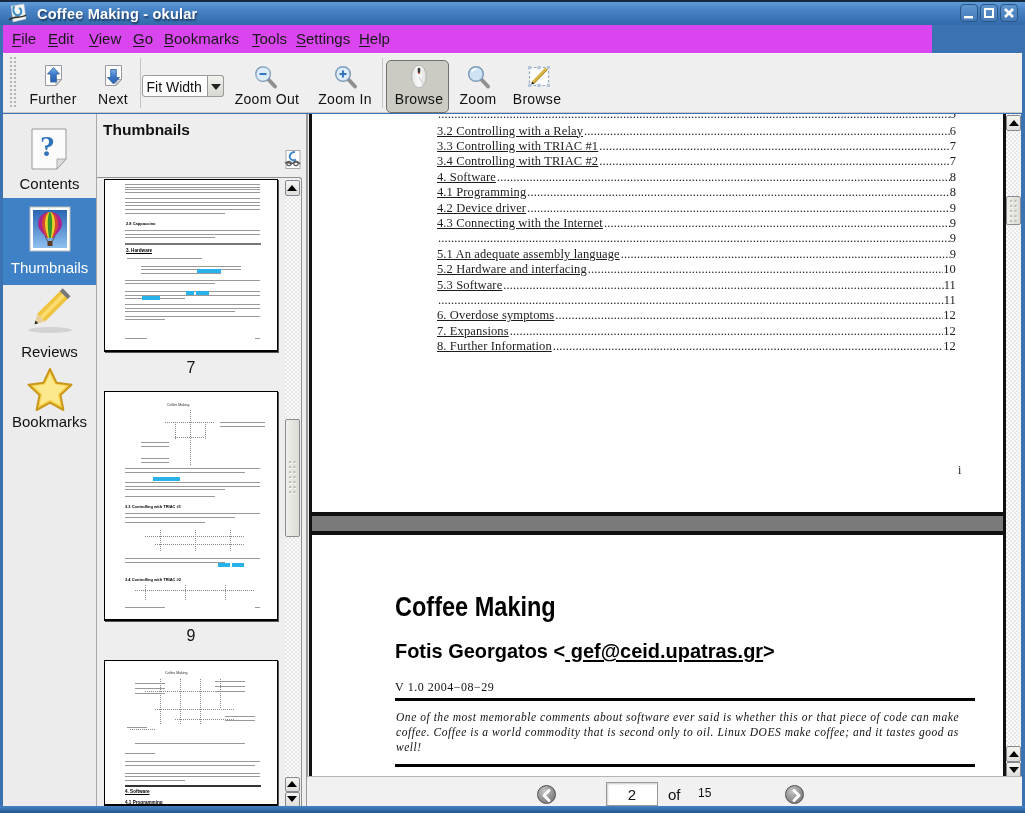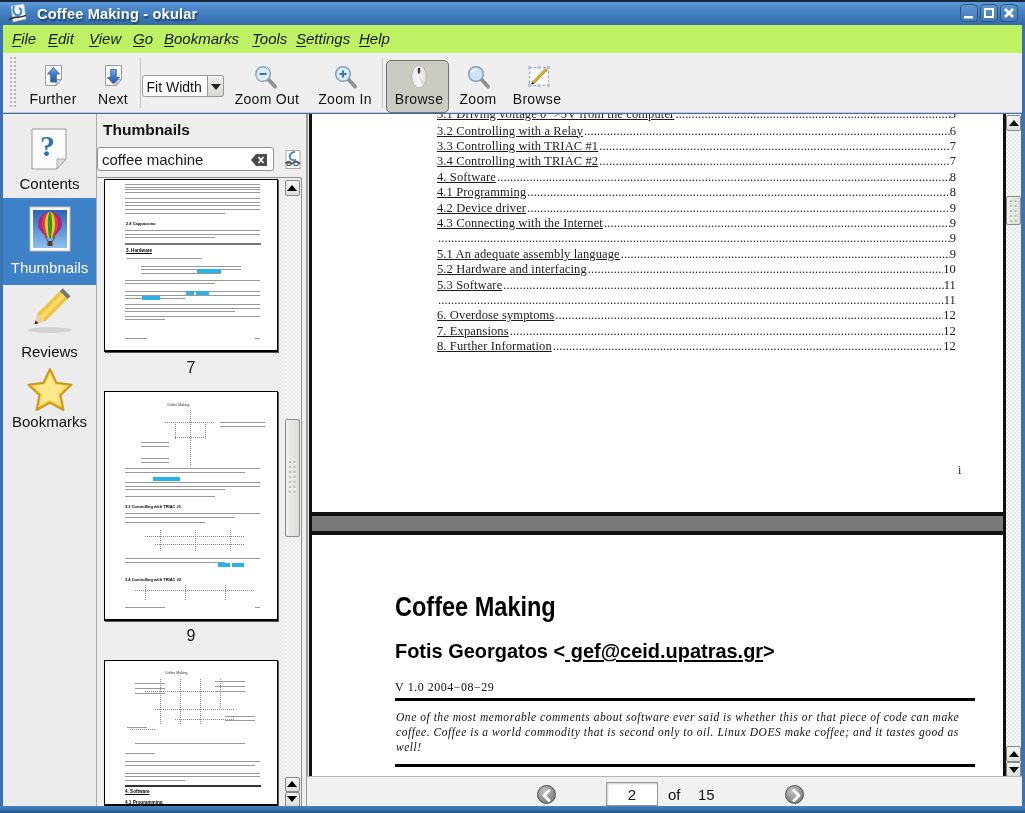--- a/index.html
+++ b/index.html
@@ -11,21 +11,21 @@
 #titlebar { left:0; top:0; width:1025px; height:25px;
   background:linear-gradient(#609bd9,#4a86c7 30%,#3a74b5 75%,#326aab);
   border-top:2px solid #16293e; }
 #titletext { left:37px; top:5px; color:#fff; font-weight:bold; font-size:15.5px; transform:scaleX(0.94); transform-origin:left;
   text-shadow:1px 2px 2px rgba(0,0,20,0.55); letter-spacing:0.2px;}
 .tbtn { top:4px; width:18px; height:18px; border-radius:4px;
   background:linear-gradient(#5e96d0,#4479b7); border:1px solid #2c5785; }
 .tbtn svg { display:block; }
 
 
-#menubar { left:3px; top:25px; width:1019px; height:28px; background:#bef264;font-style:italic; }
+#menubar { left:3px; top:25px; width:929px; height:28px; background:#d946ef; }
 #menubar span { position:absolute; top:5px; font-size:15px; color:#1a1a1a; }
 #menubar u { text-decoration:underline; text-underline-offset:2px; }
 
 
 #toolbar { left:3px; top:53px; width:1019px; height:60px; background:#efefef;
   border-bottom:1px solid #c9c9c9; border-top:1px solid #f8f8f8;}
 .grip { left:7px; top:3px; width:6px; height:52px;
   background-image:radial-gradient(circle at 1px 1px,#b5b5b5 1px, transparent 1.2px);
   background-size:4px 4px; }
 .tlabel { position:absolute; font-size:14px; color:#111; top:37px; text-align:center; letter-spacing:0.3px; }
@@ -255,27 +255,20 @@
   <svg class="abs" style="left:23px;top:253px" width="48" height="46" viewBox="0 0 48 46">
     <path d="M24,2 l6.5,13.8 15,1.9 -11,10.4 2.9,14.9 -13.4,-7.4 -13.4,7.4 2.9,-14.9 -11,-10.4 15,-1.9 z" fill="#f7d14b" stroke="#c9971c" stroke-width="2" stroke-linejoin="round"></path>
     <path d="M24,7 l5,10.5 11.4,1.5 -8.4,7.9 2.2,11.3 -10.2,-5.6 -10.2,5.6 2.2,-11.3 -8.4,-7.9 11.4,-1.5 z" fill="#fde98d"></path>
   </svg>
   <div class="sideitem" style="top:299px">Bookmarks</div>
 </div>
 
 
 <div class="abs" id="panel">
   <div class="abs" id="paneltitle">Thumbnails</div>
-  <div class="abs" id="searchbox">
-      <span id="searchtext">coffee machine</span>
-    <svg class="abs" style="right:5px;top:6px" width="17" height="12" viewBox="0 0 17 12">
-      <path d="M5,0 h11 v12 h-11 l-5,-6 z" fill="#4d4d47"></path>
-      <path d="M7.5,3 l5,6 M12.5,3 l-5,6" stroke="#fff" stroke-width="1.6"></path>
-    </svg>
-  </div>
   <svg class="abs" style="left:187px;top:36px" width="18" height="19" viewBox="0 0 18 19">
     <rect x="2" y="0.5" width="14" height="18" fill="#fff" stroke="#aaa"></rect>
     <path d="M11,2 c-4,0 -6,3 -5,6 c1,2.5 4,3 6,1.5" fill="none" stroke="#3d87c8" stroke-width="2"></path>
     <path d="M1,13 c3,-2 6,2 8,0 c2,-2 6,-1 7,1" fill="none" stroke="#555" stroke-width="1.5"></path>
     <circle cx="5" cy="13.5" r="2.2" fill="none" stroke="#555" stroke-width="1.2"></circle>
     <circle cx="12" cy="13.5" r="2.2" fill="none" stroke="#555" stroke-width="1.2"></circle>
   </svg>
 
   <div class="thumbpage" style="top:65px;height:173px" id="tp7">
       <div class="tline" style="left:20px;top:4.0px;width:135px"></div>
@@ -399,21 +392,20 @@
   <div class="sbbtn up" style="left:187.5px;top:662.5px;width:15.5px;height:15px"></div>
   <div class="sbbtn dn" style="left:187.5px;top:677.5px;width:15.5px;height:15px"></div>
 </div>
 
 
 <div class="abs" id="mainview">
  <div id="pagecol">
   <div id="page1">
     <div id="tocwrap">
           <div class="tocrow" style="top:0.7px">
-            <span class="lnk">3.1 Driving voltage 0−&gt;5V from the computer</span>
             <span class="ldr"></span>
             <span class="num">5</span>
           </div>
           <div class="tocrow" style="top:17.6px">
             <span class="lnk">3.2 Controlling with a Relay</span>
             <span class="ldr"></span>
             <span class="num">6</span>
           </div>
           <div class="tocrow" style="top:33px">
             <span class="lnk">3.3 Controlling with TRIAC #1</span>
@@ -508,21 +500,21 @@
 <div class="abs sbbtn up" style="left:1006px;top:746px;width:15px;height:16px"></div>
 <div class="abs sbbtn dn" style="left:1006px;top:762px;width:15px;height:15px"></div>
 
 
 <div class="abs" id="statusbar">
   <div class="navcirc" style="left:230px"><svg width="19" height="19">
         <path d="M11,4.5 L6,9.5 L11,14.5" fill="none" stroke="#fff" stroke-width="3" stroke-linecap="round" stroke-linejoin="round"></path>
       </svg></div>
   <div id="pageinput">2</div>
   <div class="abs" style="left:361px;top:9px;font-size:15px;color:#111">of</div>
-  <div class="abs" style="left:391px;top:9px;font-size:15px;color:#111">15</div>
+  <div class="abs" style="left:391px;top:9px;font-size:12px;color:#111">15</div>
   <div class="navcirc" style="left:478px"><svg width="19" height="19">
         <path d="M8,4.5 L13,9.5 L8,14.5" fill="none" stroke="#fff" stroke-width="3" stroke-linecap="round" stroke-linejoin="round"></path>
       </svg></div>
 </div>
 
 <div class="abs" id="botborder"></div>
 
 <svg width="0" height="0">
     <defs>
  <linearGradient id="arr" x1="0" y1="0" x2="0" y2="1">

